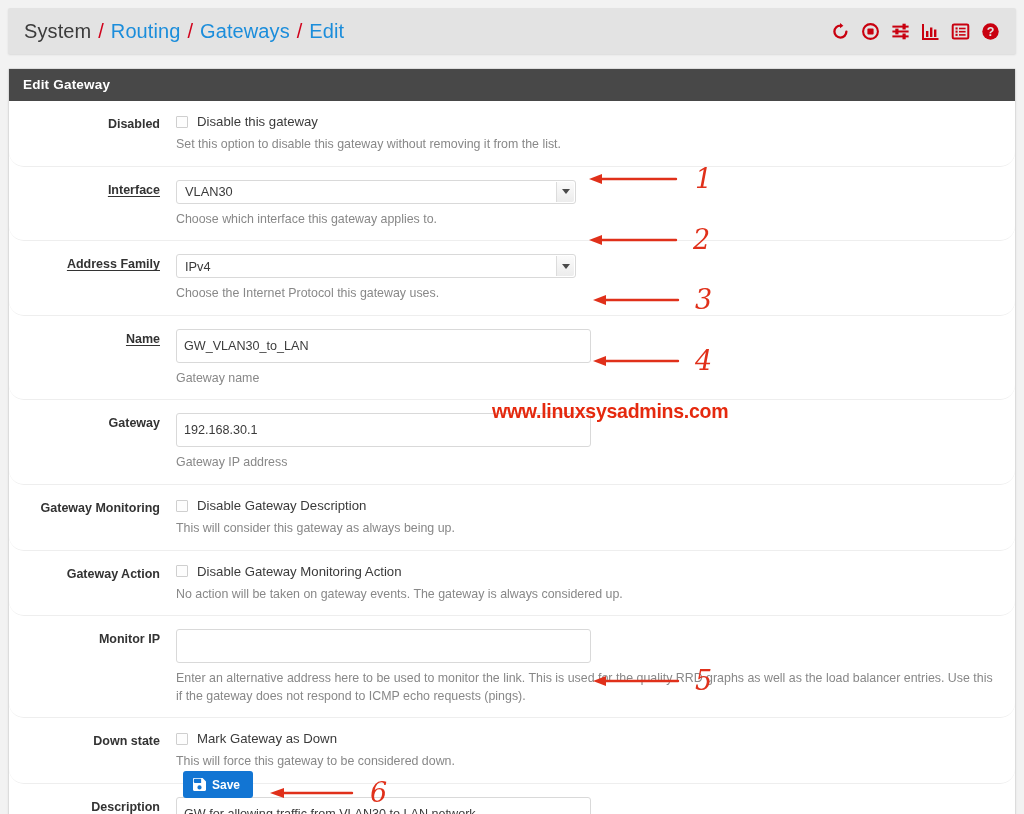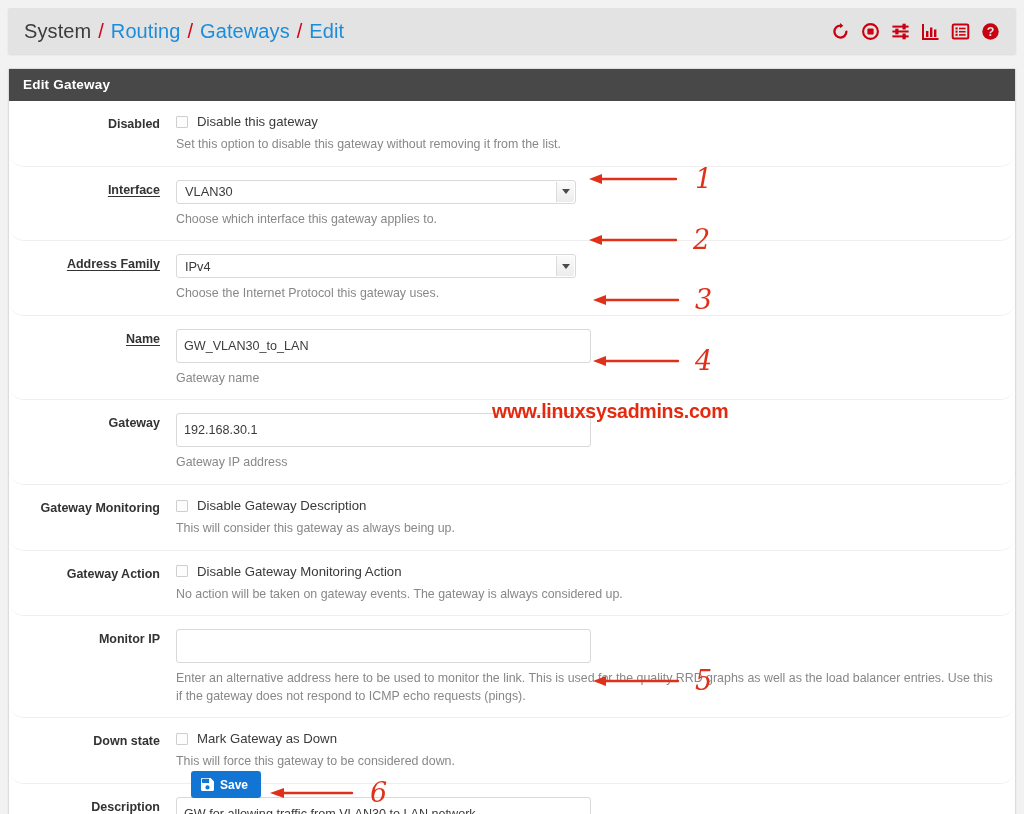--- a/index.html
+++ b/index.html
@@ -173,21 +173,21 @@
     padding: 6px 11px 6px 9px;
     cursor: pointer;
     font-family: "Liberation Sans", sans-serif;
     line-height: 1;
   }
   .btn-primary { background: #1275d3; padding: 7px 13px 7px 10px; font-size: 12px; }
   .btn svg { display: block; }
 
   .savebar {
     position: absolute;
-    left: 8px;
+    left: 0;
     top: 771px;
     width: 1008px;
     padding-left: 183px;
   }
 
   
   .anno {
     position: absolute;
     left: 0; top: 0;
     width: 1024px; height: 814px;

